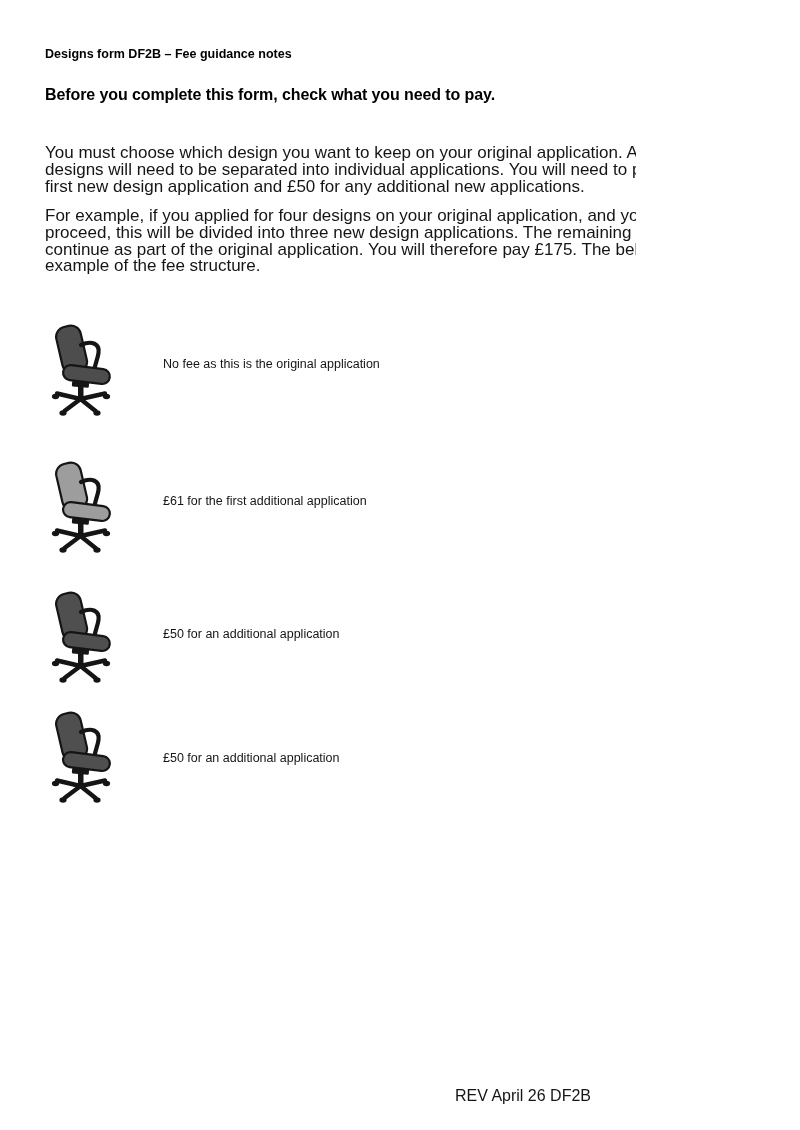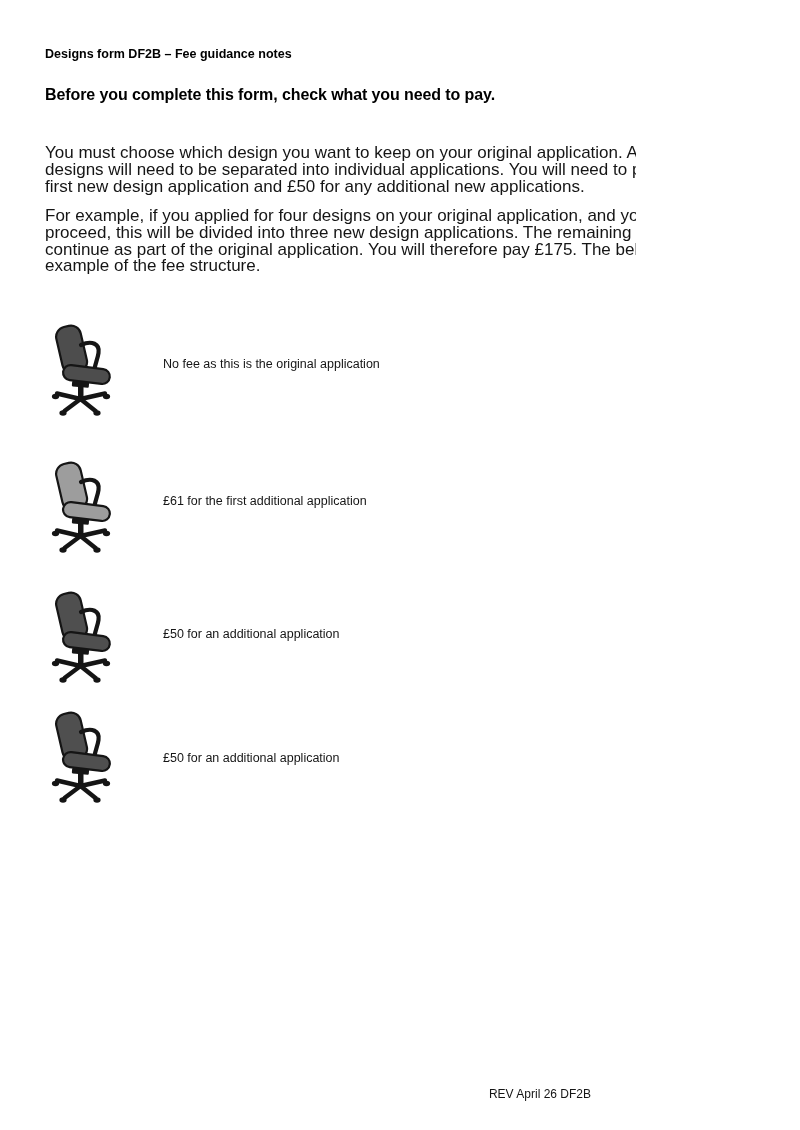--- a/index.html
+++ b/index.html
@@ -64,21 +64,21 @@
     color: #151515;
     white-space: nowrap;
   }
   #fee-row-1 .fee-label, #fee-row-2 .fee-label { top: 33px; }
   #fee-row-3 .fee-label { top: 36px; }
   #fee-row-4 .fee-label { top: 40px; }
 
   .footer-rev {
     position: absolute;
     right: 45px; top: 1087px;
-    font-size: 12px;
+    font-size: 16px;
     color: #151515;
   }
 </style>
 </head>
 <body>
 
 <div class="page">
 
   <div class="doc-title" data-bind="document.doc_title">Designs form DF2B – Fee guidance notes</div>
 

